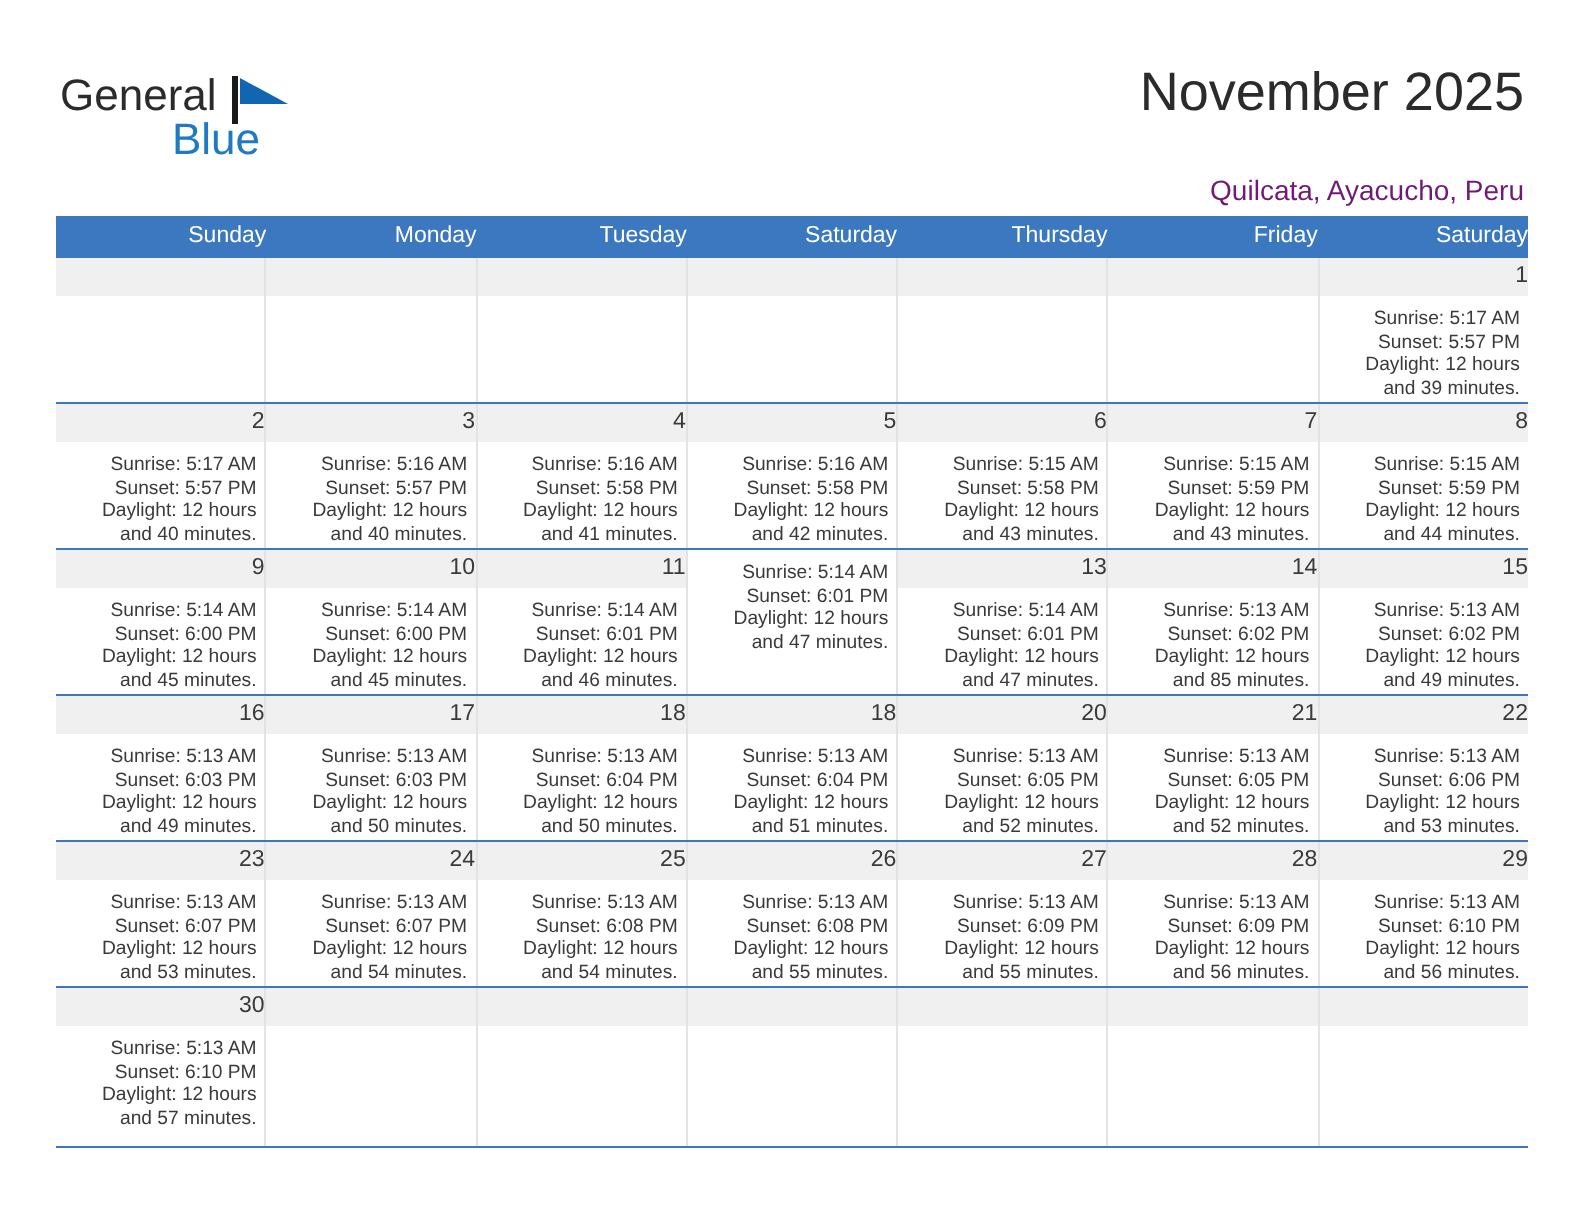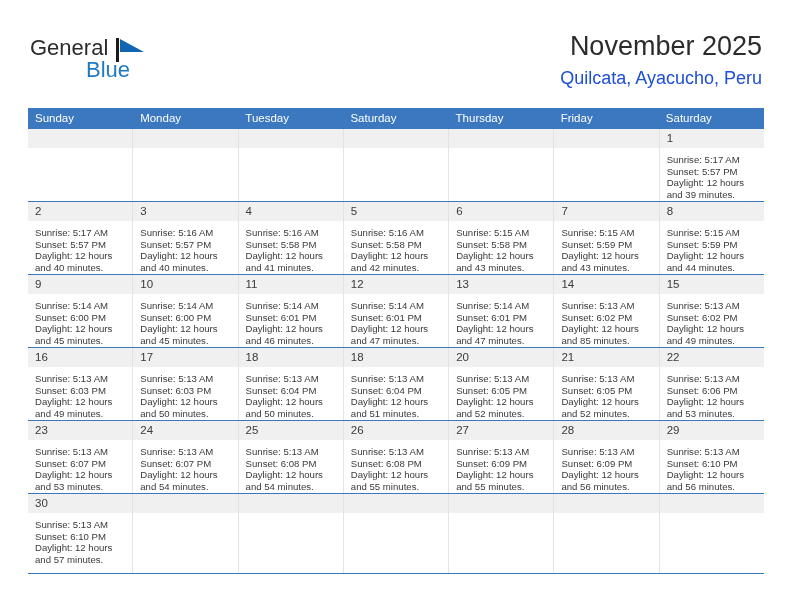--- a/index.html
+++ b/index.html
@@ -68,33 +68,34 @@
     text-align: right;
   }
   .cal-title {
     font-size: 27px;
     color: #2b2b2b;
     font-weight: normal;
     line-height: 32px;
     white-space: nowrap;
   }
   .cal-subtitle {
-    margin-top: 8px;
-    font-size: 18px;
-    color: #1d4ed8;
+    margin-top: 25px;
+    font-size: 14px;
+    color: #701a75;
     line-height: 16px;
     white-space: nowrap;
   }
 
   
   .calendar {
     position: absolute;
     left: 28px;
     top: 108px;
     width: 736px;
+    text-align: right;
   }
   .dow-row {
     display: flex;
     background: #3b78bf;
     height: 21px;
   }
   .dow {
     flex: 1 1 0;
     color: #ffffff;
     font-size: 11.5px;
@@ -341,23 +342,20 @@
               <span class="daynum">11</span>
             </div>
             <div class="events">
               <div class="evt">Sunrise: 5:14 AM</div>
               <div class="evt">Sunset: 6:01 PM</div>
               <div class="evt">Daylight: 12 hours</div>
               <div class="evt">and 46 minutes.</div>
             </div>
           </div>
           <div class="cell">
-            <div class="daynum-bar">
-              <span class="daynum">12</span>
-            </div>
             <div class="events">
               <div class="evt">Sunrise: 5:14 AM</div>
               <div class="evt">Sunset: 6:01 PM</div>
               <div class="evt">Daylight: 12 hours</div>
               <div class="evt">and 47 minutes.</div>
             </div>
           </div>
           <div class="cell">
             <div class="daynum-bar">
               <span class="daynum">13</span>

